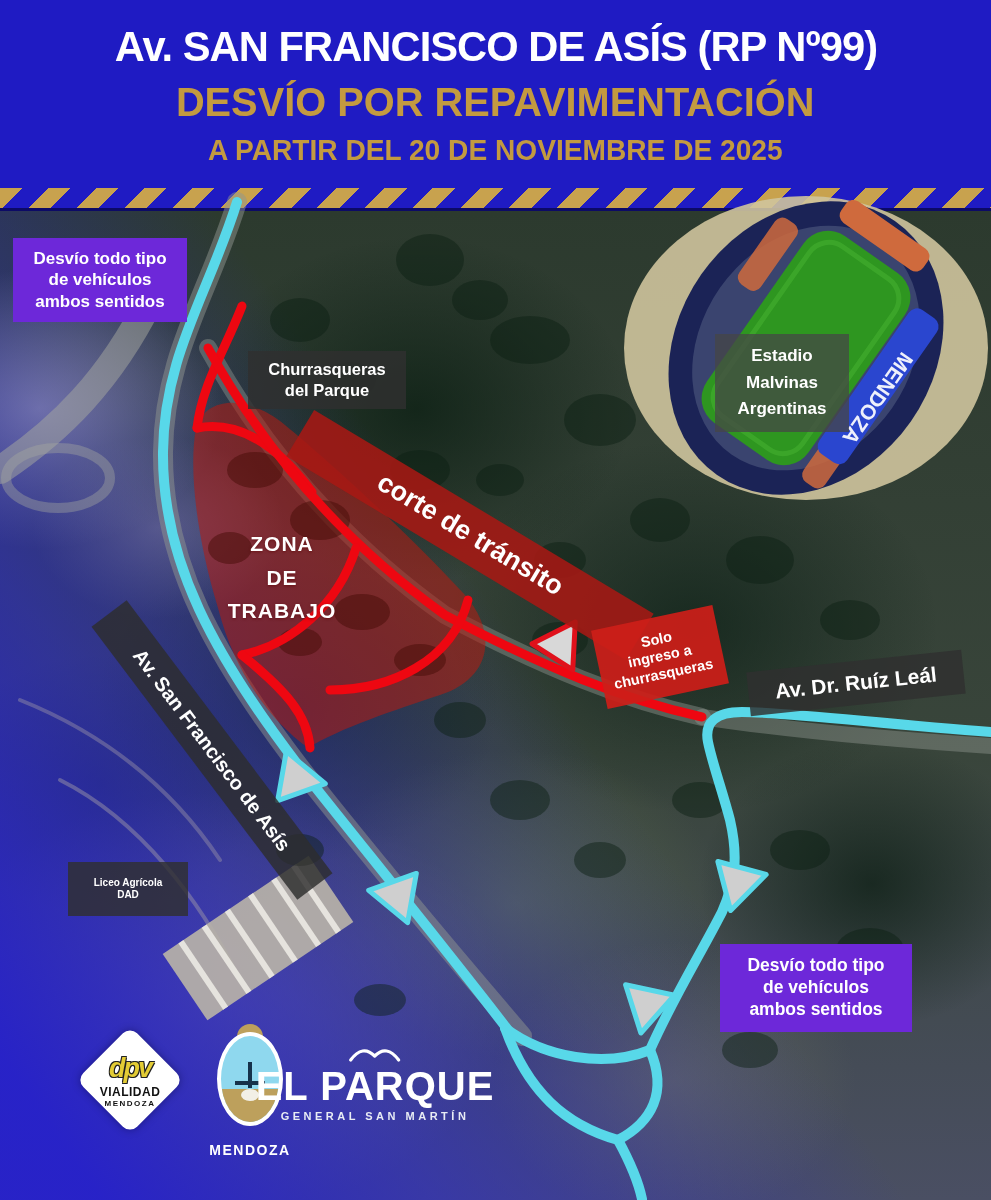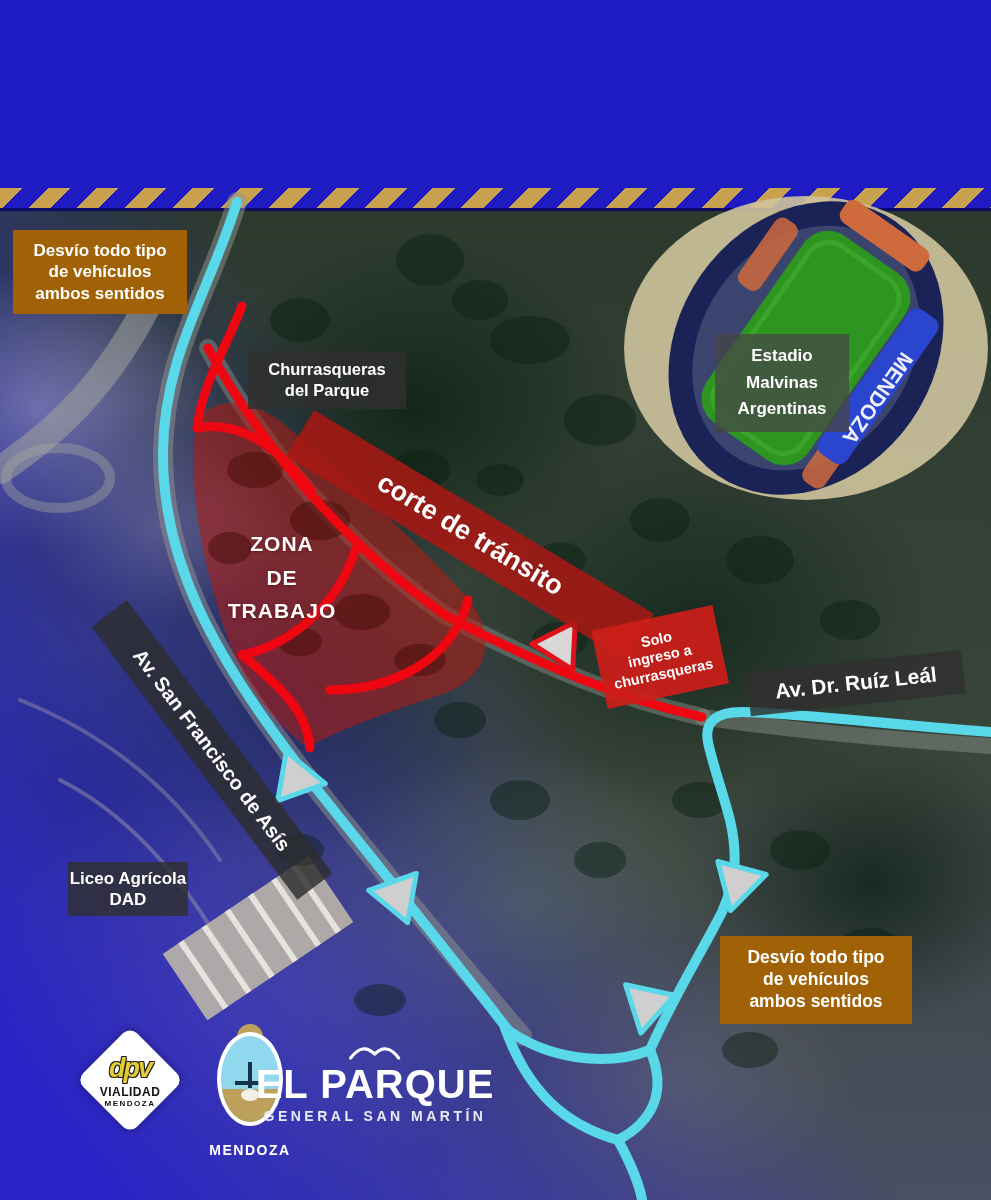--- a/index.html
+++ b/index.html
@@ -30,21 +30,21 @@
       radial-gradient(280px 220px at 30% 50%, rgba(14,36,24,0.60), rgba(14,36,24,0) 72%),
       radial-gradient(240px 200px at 88% 68%, rgba(10,28,18,0.70), rgba(10,28,18,0) 72%),
       radial-gradient(220px 180px at 10% 58%, rgba(16,34,26,0.55), rgba(16,34,26,0) 72%),
       linear-gradient(180deg,#2c3a2e,#39453b 55%,#4a4f63 100%);}
   .overlay-svg{position:absolute;left:0;top:0;width:991px;height:1200px;z-index:3;pointer-events:none;}
   
   .lbl{position:absolute;z-index:5;display:flex;align-items:center;justify-content:center;
        text-align:center;color:#fff;font-weight:bold;line-height:1.25;}
   .ml{white-space:pre-line;}
   .dark{background:rgba(48,48,48,0.82);}
-  .teal{background:#a16207;}
+  .teal{background:#6d28d9;margin-top:8px;}
   .ctr{transform:translate(-50%,-50%);}
   .zona{color:#fff;text-shadow:0 1px 3px rgba(90,0,0,.6);line-height:1.6;}
   .dpv-diamond{position:absolute;left:130px;top:1080px;width:76px;height:76px;background:#fff;
                border-radius:10px;transform:translate(-50%,-50%) rotate(45deg);box-shadow:0 0 8px rgba(0,0,40,.4);}
   .dpv-inner{position:absolute;left:50%;top:50%;transform:translate(-50%,-50%) rotate(-45deg);
              text-align:center;width:90px;}
   .dpv-mono{font-size:27px;font-weight:bold;font-style:italic;color:#e3cc35;letter-spacing:-2px;
             text-shadow:-1px -1px 0 #222,1px -1px 0 #222,-1px 1px 0 #222,1px 1px 0 #222;}
   .dpv-l1{font-size:12px;font-weight:bold;color:#111;letter-spacing:.5px;margin-top:1px;}
   .dpv-l2{font-size:8px;font-weight:bold;color:#111;letter-spacing:1.5px;}
@@ -55,28 +55,33 @@
                border:4px solid #fff;border-radius:50%;overflow:hidden;background:#8fd8ee;}
   .crest .sand{position:absolute;left:0;bottom:0;width:100%;height:38%;background:#bda05c;}
   .crest .glyph{position:absolute;left:50%;top:30%;transform:translateX(-50%);width:4px;height:26px;background:#16324a;}
   .crest .glyph2{position:absolute;left:50%;top:52%;transform:translateX(-50%);width:30px;height:4px;background:#16324a;}
   .crest .dots{position:absolute;left:50%;top:62%;transform:translateX(-50%);width:18px;height:12px;
                border-radius:50%;background:#f2efe6;}
   .crest-cap{position:absolute;left:250px;top:1150px;transform:translate(-50%,-50%);color:#fff;
              font-size:14px;font-weight:bold;letter-spacing:1.5px;}
   .park{position:absolute;left:375px;top:1082px;transform:translate(-50%,-50%);text-align:center;color:#fff;z-index:6;}
   .park-name{font-size:40px;font-weight:bold;letter-spacing:1px;line-height:1;}
-  .park-sub{font-size:14px;font-weight:bold;letter-spacing:3.5px;margin-top:4px;color:#e8ecf4;}
+  .park-sub{font-size:11px;font-weight:bold;letter-spacing:3.5px;margin-top:4px;color:#e8ecf4;}
   .bird{display:block;margin:0 auto 2px auto;}
 </style>
 </head>
 <body>
 
 <div class="poster">
 
+  <div class="hdr">
+    <div class="t1">Av. SAN FRANCISCO DE ASÍS (RP Nº99)</div>
+    <div class="t2">DESVÍO POR REPAVIMENTACIÓN</div>
+    <div class="t3">A PARTIR DEL 20 DE NOVIEMBRE DE 2025</div>
+  </div>
 
   <div class="hazard"></div>
 
   <div class="map"></div>
 
   <svg class="overlay-svg" viewBox="0 0 991 1200">
 
     <g stroke-linecap="round" fill="none">
       <path d="M 0,470 C 60,430 110,380 150,300" stroke="#a8aaa0" stroke-width="28" opacity="0.5"></path>
       <ellipse cx="58" cy="478" rx="52" ry="30" stroke="#a8aaa0" stroke-width="10" opacity="0.4"></ellipse>
@@ -213,21 +218,21 @@
        background:rgba(204,30,25,0.93);transform:translate(-50%,-50%) rotate(-12deg);">Solo
 ingreso a
 churrasqueras</div>
 
   <div class="lbl dark ctr" style="left:856px;top:683px;width:216px;height:44px;font-size:21px;
        transform:translate(-50%,-50%) rotate(-6deg);">Av. Dr. Ruíz Leál</div>
 
   <div class="lbl ctr" style="left:212px;top:750px;width:342px;height:44px;font-size:20px;background:rgba(45,45,45,0.82);
        transform:translate(-50%,-50%) rotate(53deg);white-space:nowrap;">Av. San Francisco de Asís</div>
 
-  <div class="lbl dark ml ctr" style="left:128px;top:889px;width:120px;height:54px;font-size:17px;">Liceo Agrícola
+  <div class="lbl dark ml ctr" style="left:128px;top:889px;width:120px;height:54px;font-size:10px;">Liceo Agrícola
 DAD</div>
 
   <div class="lbl teal ml ctr" style="left:816px;top:980px;width:192px;height:88px;font-size:17.5px;">Desvío todo tipo
 de vehículos
 ambos sentidos</div>
 
   <div class="dpv-diamond">
     <div class="dpv-inner">
       <div class="dpv-mono">dpv</div>
       <div class="dpv-l1">VIALIDAD</div>

